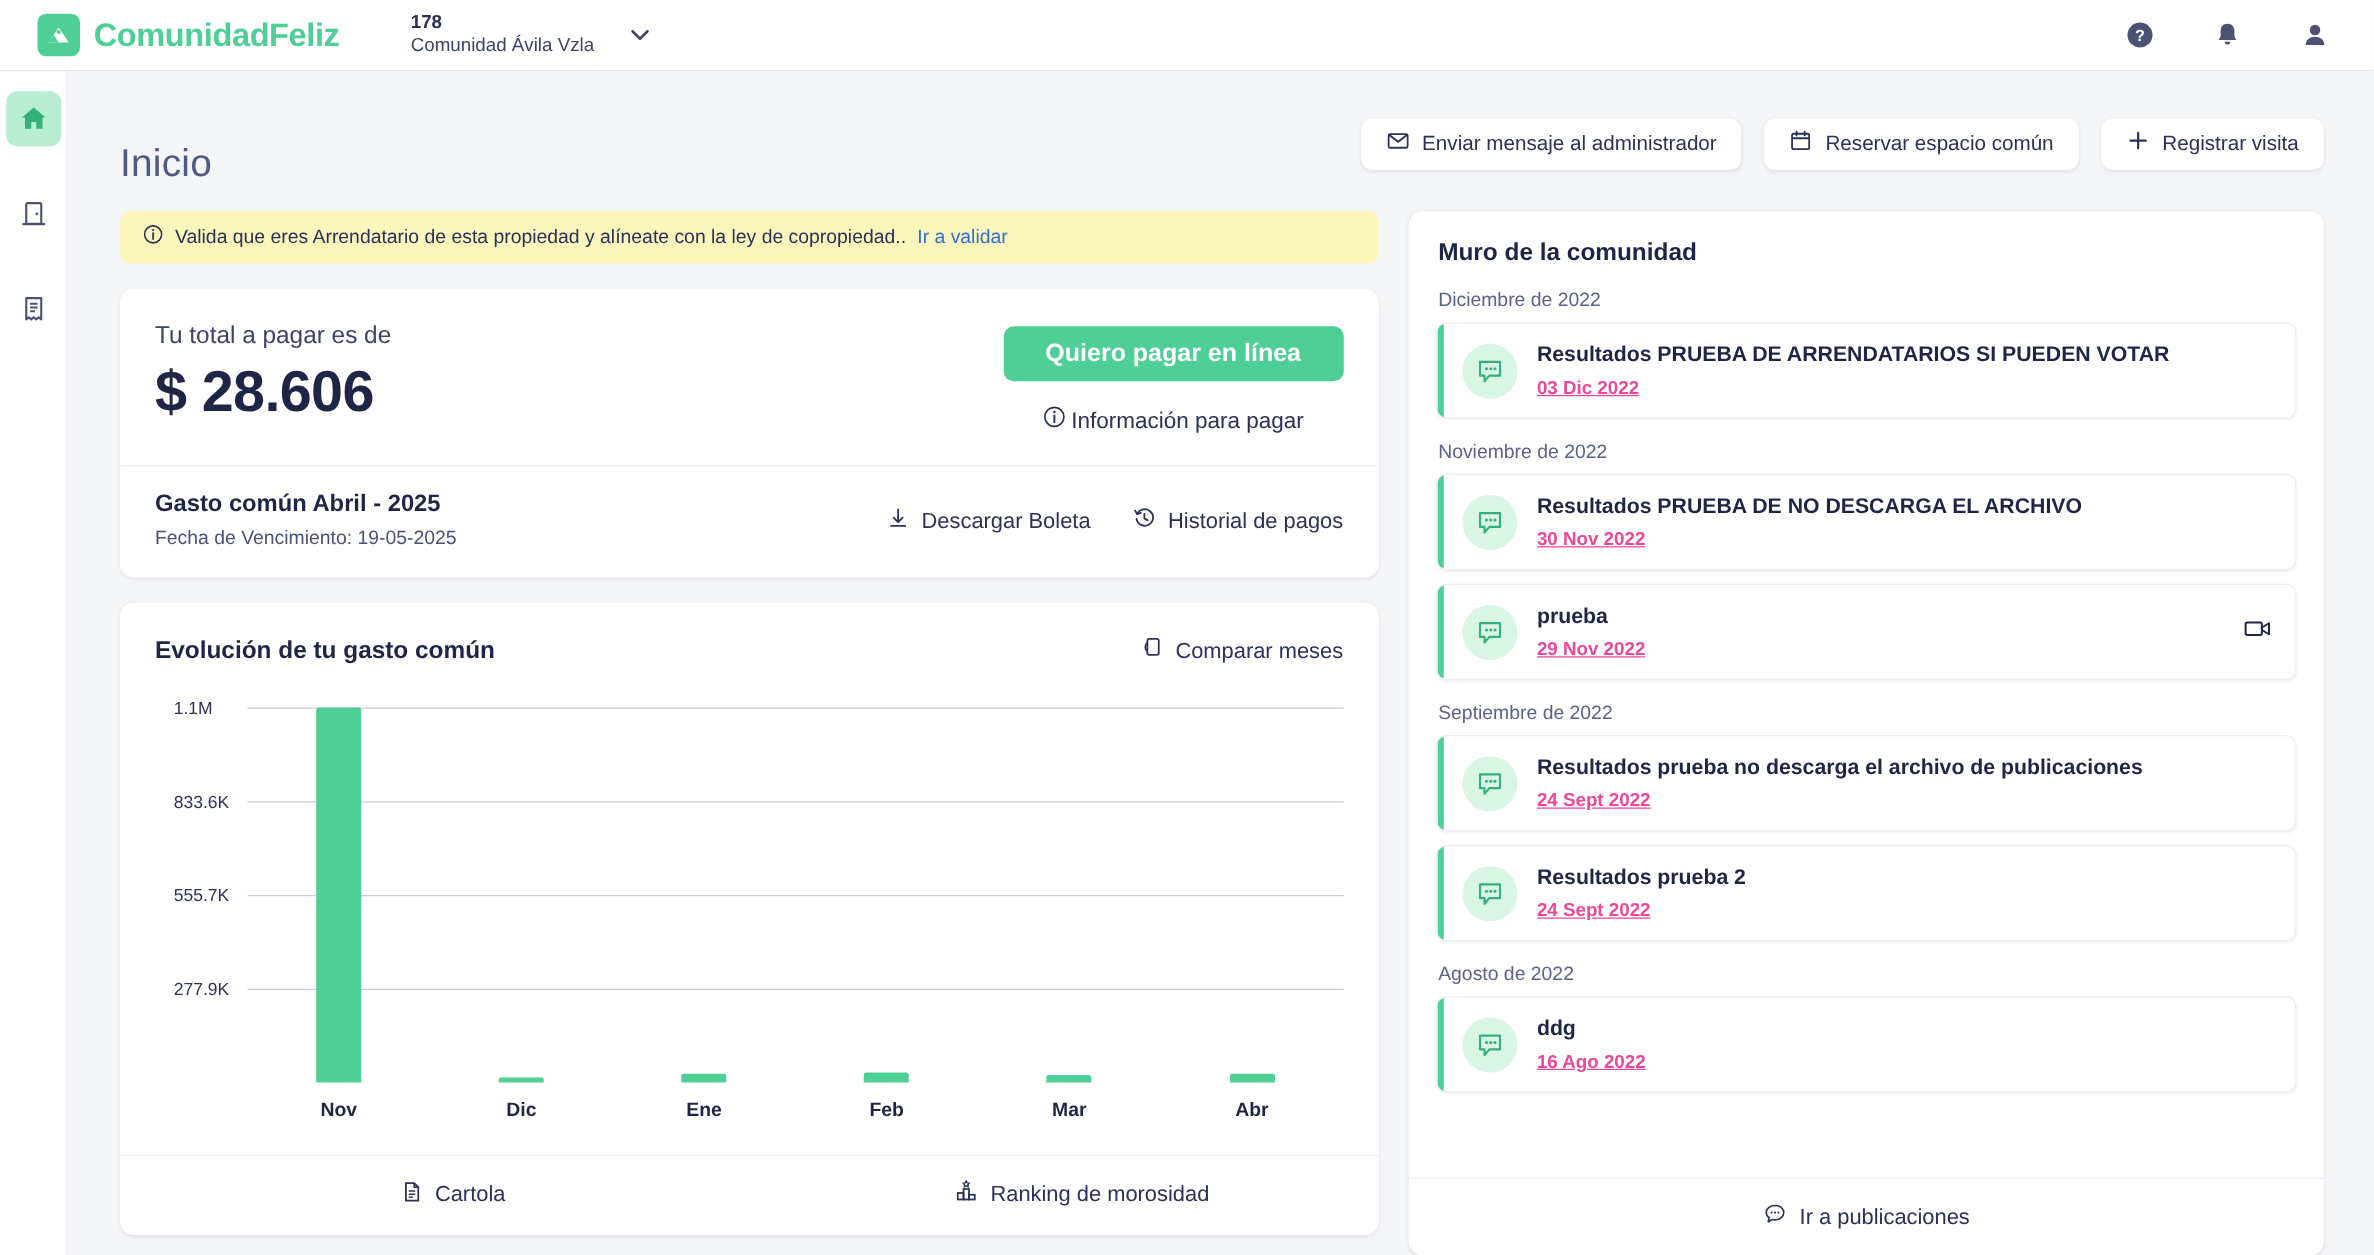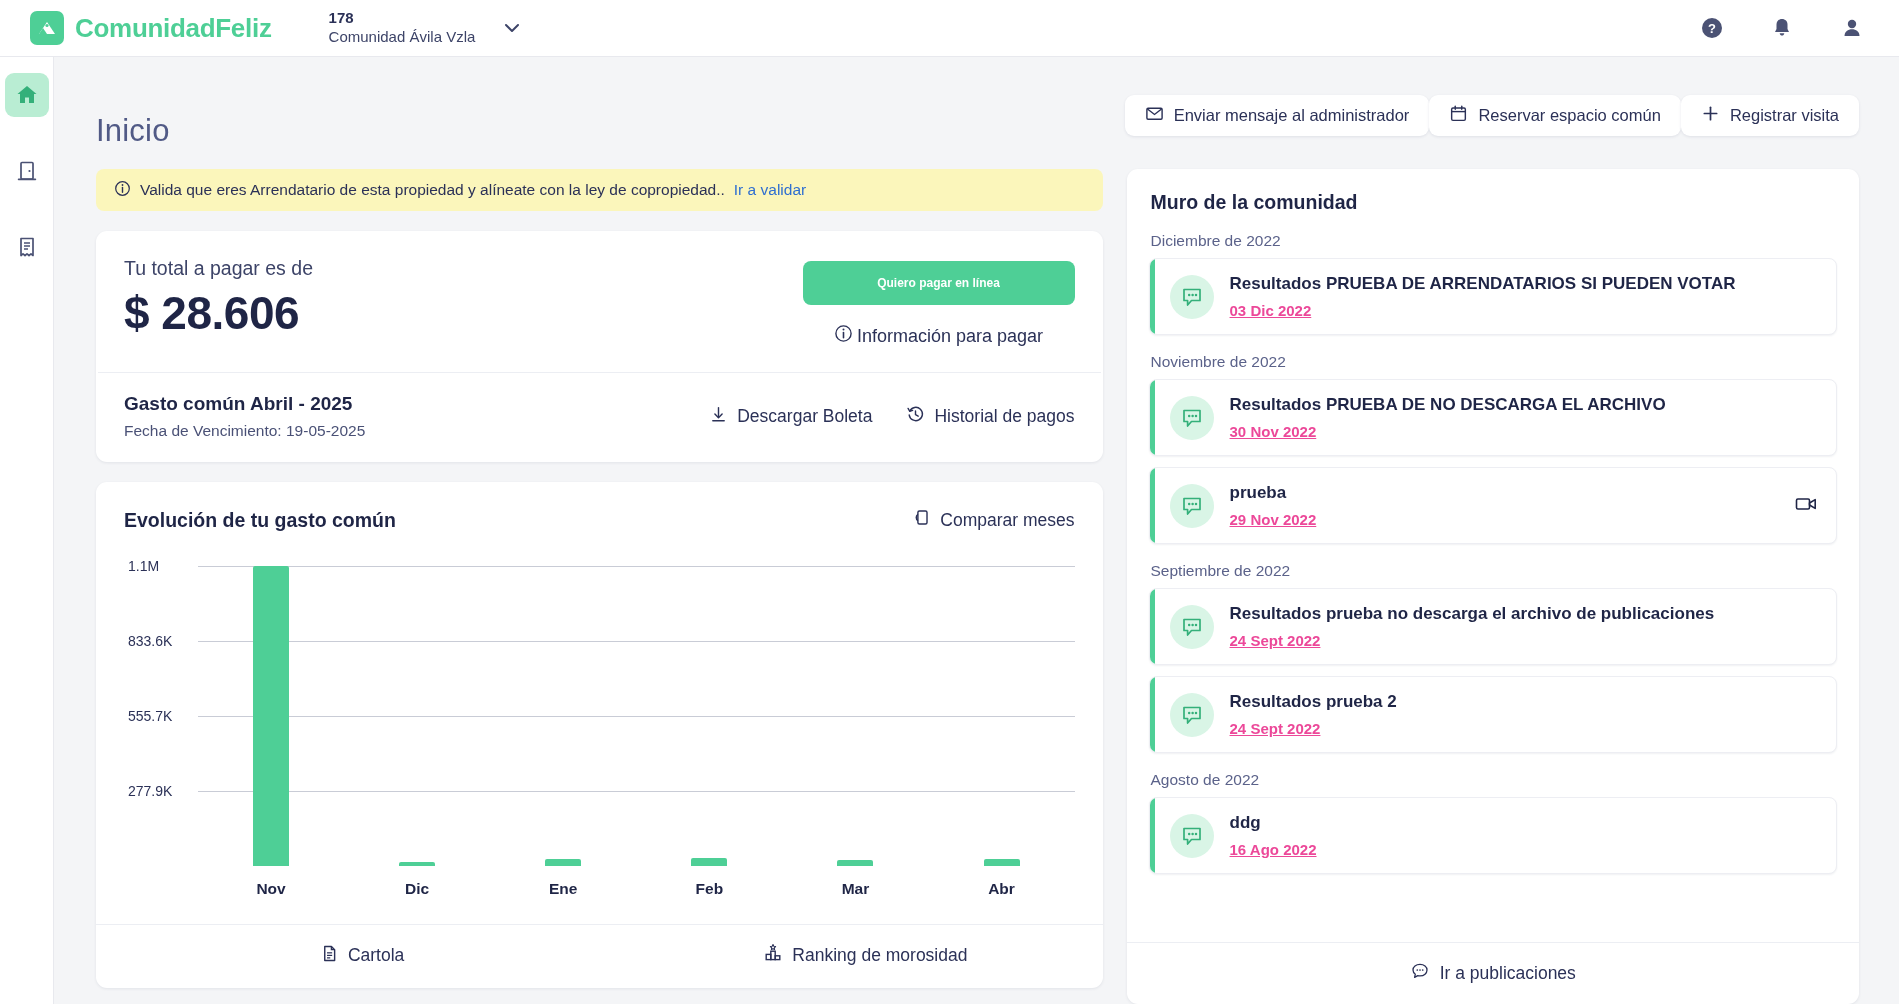--- a/index.html
+++ b/index.html
@@ -63,21 +63,21 @@
   .rail-gap { height: 26px; }
 
   
   .page { position: absolute; top: 57px; left: 54px; width: 1845px; height: 947px; }
 
   .page-head {
     display: flex; align-items: center;
     padding: 24px 40px 0 42px;
   }
   .page-title { font-size: 31px; color: #515a86; font-weight: normal; letter-spacing: 0.2px; margin-top: 32px; }
-  .head-actions { margin-left: auto; display: flex; }
+  .head-actions { margin-left: auto; display: flex; gap: 18px; }
   .pill {
     background: #ffffff;
     border-radius: 9px;
     height: 41px;
     padding: 0 20px;
     display: flex; align-items: center; gap: 10px;
     font-size: 16.5px; color: #2b3157;
     box-shadow: 0 1px 3px rgba(40,50,90,.10);
     cursor: pointer;
     white-space: nowrap;
@@ -107,21 +107,21 @@
   }
 
   .pay-top { display: flex; padding: 26px 28px 24px 28px; }
   .pay-label { font-size: 19.5px; color: #3d4468; }
   .pay-amount { font-size: 46px; font-weight: bold; color: #1f2546; letter-spacing: -0.5px; margin-top: 6px; }
   .pay-right { margin-left: auto; text-align: center; padding-top: 4px; }
   .btn-green {
     background: #4ecf96; color: #ffffff;
     border: none; border-radius: 8px;
     height: 44px; width: 272px;
-    font-size: 12px; font-weight: bold;
+    font-size: 20px; font-weight: bold;
     font-family: "Liberation Sans", sans-serif;
     cursor: pointer;
   }
   .info-pay {
     margin-top: 19px;
     display: flex; align-items: center; justify-content: center; gap: 4px;
     font-size: 18px; color: #2b3157; cursor: pointer;
   }
   .divider { height: 1px; background: #eceef3; margin: 0 2px; }
   .pay-bottom { display: flex; align-items: center; padding: 20px 28px 22px 28px; }
@@ -130,21 +130,21 @@
   .pay-links { margin-left: auto; display: flex; gap: 34px; }
   .link-ico { display: flex; align-items: center; gap: 9px; font-size: 17.5px; color: #2b3157; cursor: pointer; }
 
   
   .chart-head { display: flex; align-items: center; padding: 26px 28px 0 28px; }
   .chart-title { font-size: 19.5px; font-weight: bold; color: #1f2546; }
   .chart-action { margin-left: auto; display: flex; align-items: center; gap: 9px; font-size: 17.5px; color: #2b3157; cursor: pointer; }
 
   .plot { position: relative; height: 300px; margin: 34px 28px 0 28px; }
   .ylab {
-    position: absolute; left: 4px; font-size: 14px; color: #2b3157;
+    position: absolute; left: 15px; font-size: 14px; color: #2b3157;
     transform: translateY(-50%); width: 64px; text-align: left;
   }
   .gridline { position: absolute; left: 74px; right: 0; height: 1px; background: #c9ccd6; }
   .bars { position: absolute; left: 74px; right: 0; bottom: 0; top: 0; display: flex; }
   .bar-slot { flex: 1; position: relative; display: flex; flex-direction: column; justify-content: flex-end; align-items: center; }
   .bar { width: 36px; border-radius: 2px 2px 0 0; }
   .xaxis { position: absolute; left: 74px; right: 0; bottom: -32px; display: flex; }
   .xlab { flex: 1; text-align: center; font-size: 15.5px; font-weight: bold; color: #1f2546; }
 
   .chart-foot {

